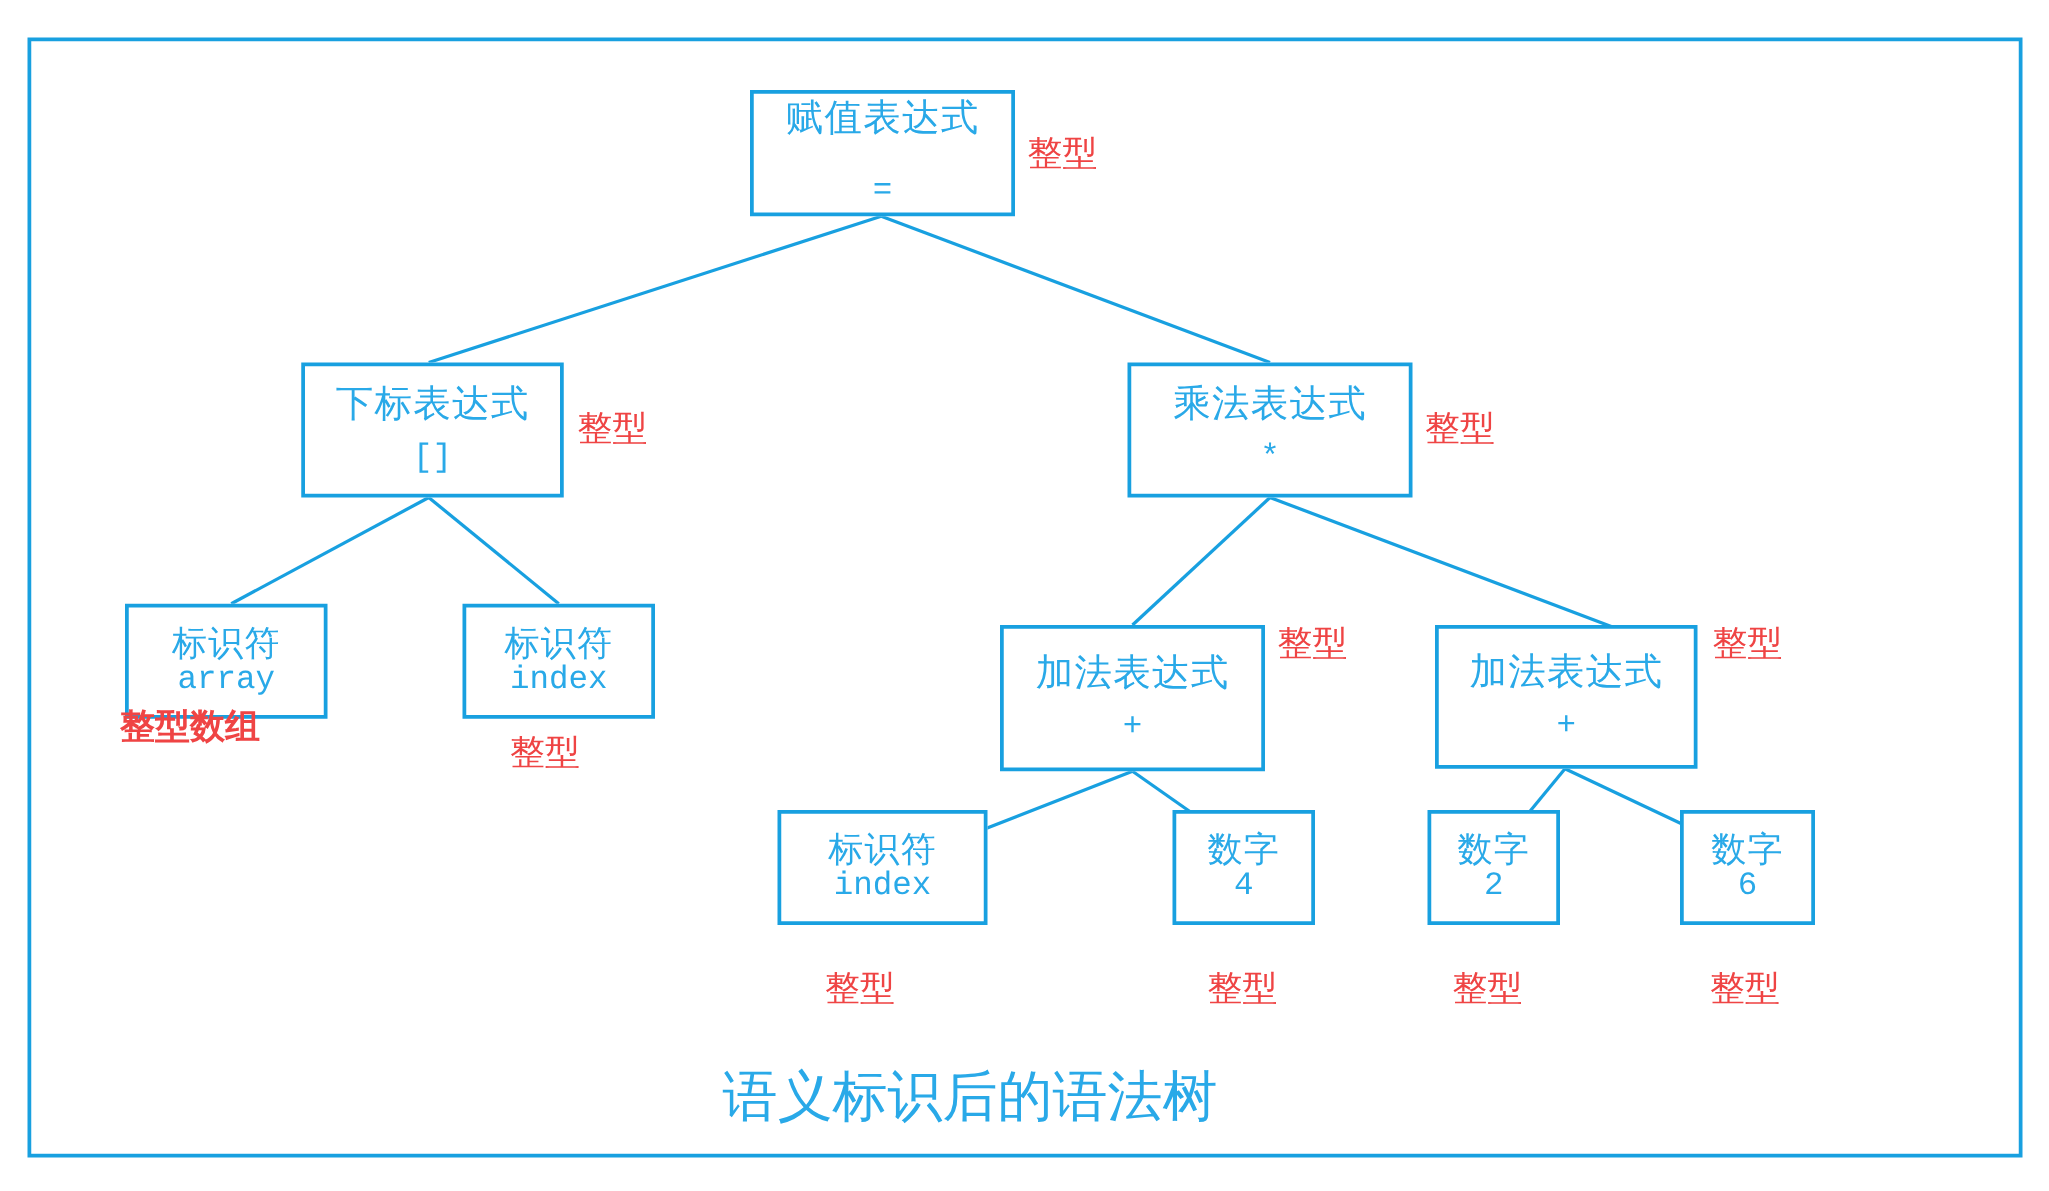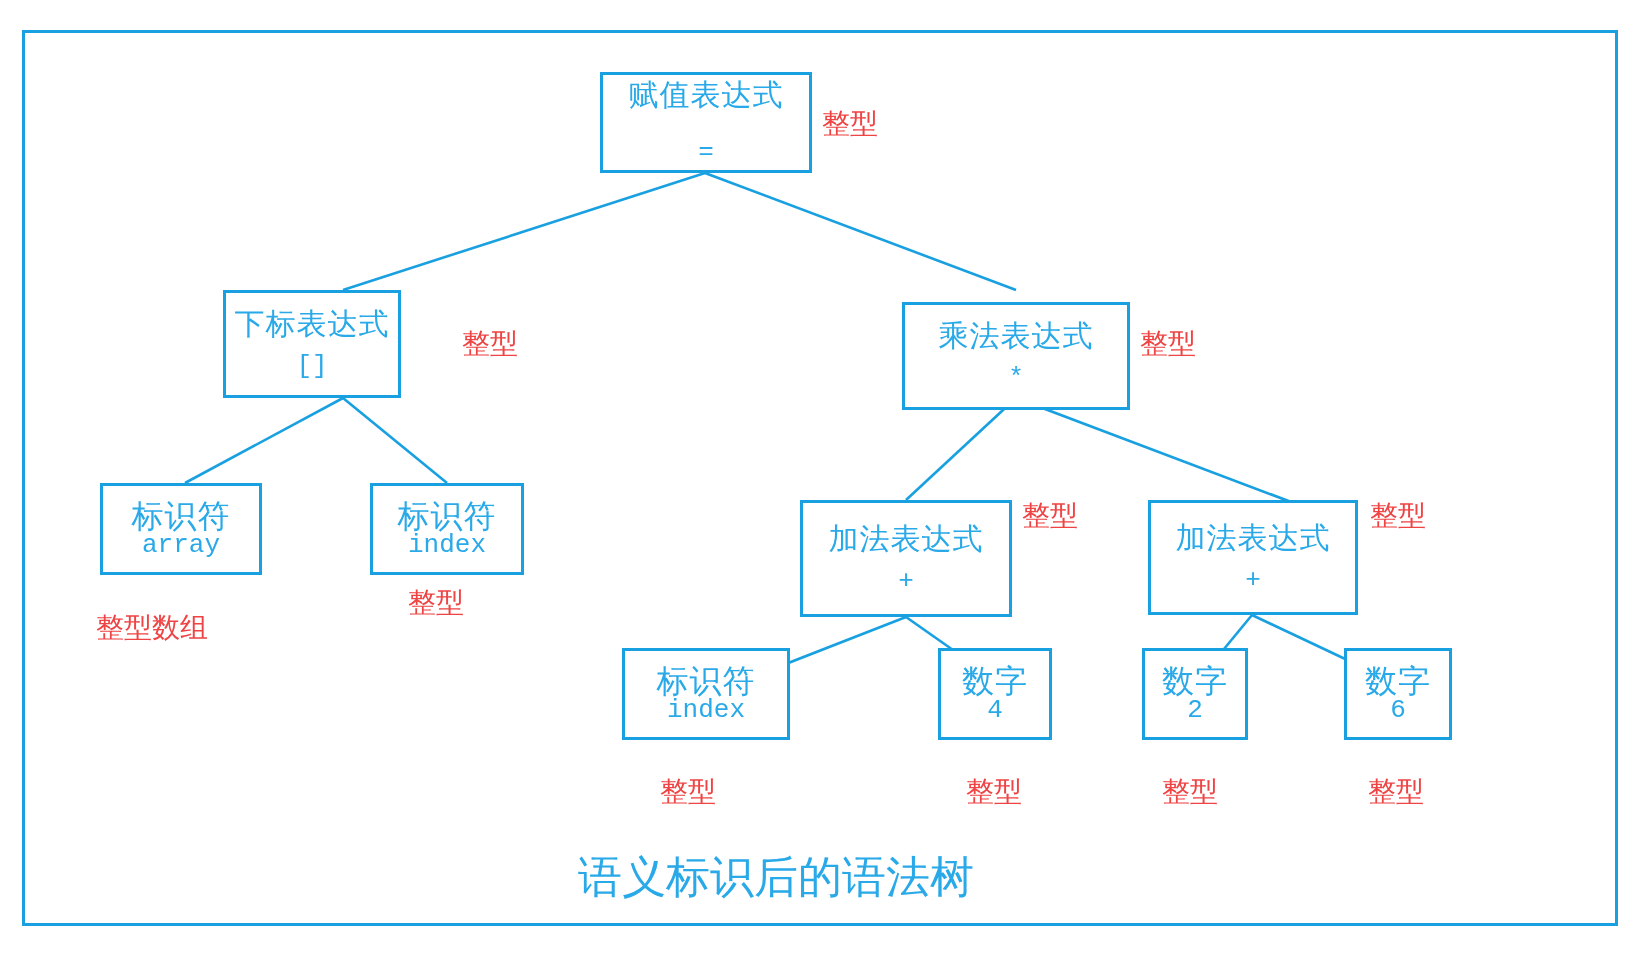--- a/index.html
+++ b/index.html
@@ -53,21 +53,21 @@
     font-size: 30px;
     letter-spacing: 1px;
     white-space: nowrap;
   }
   .node .op {
     font-family: "Liberation Mono", "DejaVu Sans Mono", monospace;
     font-size: 26px;
     margin-top: 14px;
     white-space: nowrap;
   }
-  .node.small .cn { font-size: 32px; }
+  .node.small .cn { font-size: 28px; }
   .node.small .op { font-size: 26px; margin-top: 0; }
   .type-label {
     position: absolute;
     color: #ef4444;
     font-family: "Liberation Serif", "DejaVu Serif", serif;
     font-size: 28px;
     white-space: nowrap;
     line-height: 1;
   }
   .caption {
@@ -101,37 +101,37 @@
       <line x1="1252" y1="615" x2="1396" y2="683"></line>
     </g>
   </svg>
 
   <div class="node" style="left:600px; top:72px; width:212px; height:101px;gap:15px;">
     <span class="cn">赋值表达式</span>
     <span class="op">=</span>
   </div>
   <div class="type-label" style="left:822px; top:110px;">整型</div>
 
-  <div class="node" style="left:223px; top:290px; width:178px; height:108px;">
+  <div class="node" style="left:241px; top:290px; width:210px; height:108px;">
     <span class="cn">下标表达式</span>
     <span class="op">[]</span>
   </div>
   <div class="type-label" style="left:462px; top:330px;">整型</div>
 
-  <div class="node" style="left:902px; top:302px; width:228px; height:108px;">
+  <div class="node" style="left:902px; top:290px; width:228px; height:108px;">
     <span class="cn">乘法表达式</span>
     <span class="op">*</span>
   </div>
   <div class="type-label" style="left:1140px; top:330px;">整型</div>
 
   <div class="node small" style="left:100px; top:483px; width:162px; height:92px;">
     <span class="cn">标识符</span>
     <span class="op">array</span>
   </div>
-  <div class="type-label" style="left:96px; top:614px;">整型数组</div>
+  <div class="type-label" style="left:96px; top:568px;font-weight:bold;">整型数组</div>
 
   <div class="node small" style="left:370px; top:483px; width:154px; height:92px;">
     <span class="cn">标识符</span>
     <span class="op">index</span>
   </div>
   <div class="type-label" style="left:408px; top:589px;">整型</div>
 
   <div class="node" style="left:800px; top:500px; width:212px; height:117px;">
     <span class="cn">加法表达式</span>
     <span class="op">+</span>

